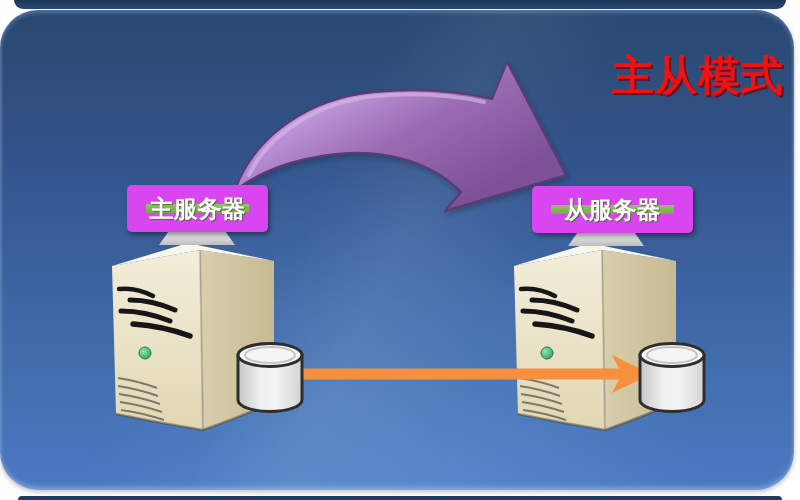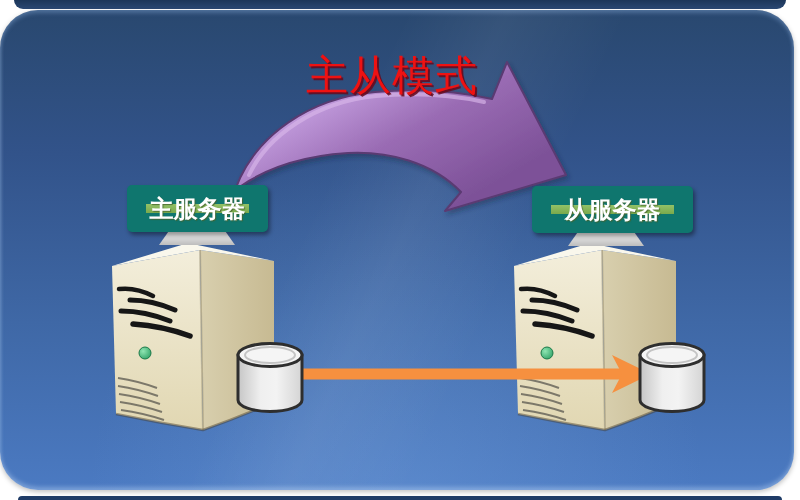--- a/index.html
+++ b/index.html
@@ -35,29 +35,29 @@
   }
   .panel::after{
     content:"";position:absolute;inset:0;border-radius:38px;
     background:linear-gradient(115deg, rgba(255,255,255,0) 40%, rgba(255,255,255,.06) 50%, rgba(255,255,255,0) 62%);
     pointer-events:none;
   }
 
   svg.canvas{position:absolute;left:0;top:0;width:800px;height:500px;}
 
   .title{
-    position:absolute;left:0;right:16px;top:48px;text-align:center;
-    font-size:42px;font-weight:normal;letter-spacing:1px;
+    position:absolute;left:0;right:16px;top:48px;text-align:right;
+    font-size:42px;font-weight:bold;letter-spacing:1px;
     color:#ee1212;
     text-shadow:2px 2px 0 rgba(100,10,30,.85), 1px 1px 0 rgba(150,25,45,.8);
     white-space:nowrap;
   }
 
   .label-box{
-    position:absolute;background:#0f766e;border-radius:5px;
+    position:absolute;background:#d946ef;border-radius:5px;
     box-shadow:2px 3px 4px rgba(0,0,0,.40);
     padding:19px;box-sizing:border-box;
   }
   .label-box.master{left:127px;top:185px;width:141px;height:47px;}
   .label-box.slave{left:532px;top:186px;width:161px;height:47px;}
   .label-green{
     width:100%;height:100%;display:flex;align-items:center;justify-content:center;
     background:linear-gradient(180deg,#93c167,#7aa94c);
     color:#ffffff;font-size:24px;font-weight:bold;
     text-shadow:1px 1px 1px rgba(70,100,45,.85);

